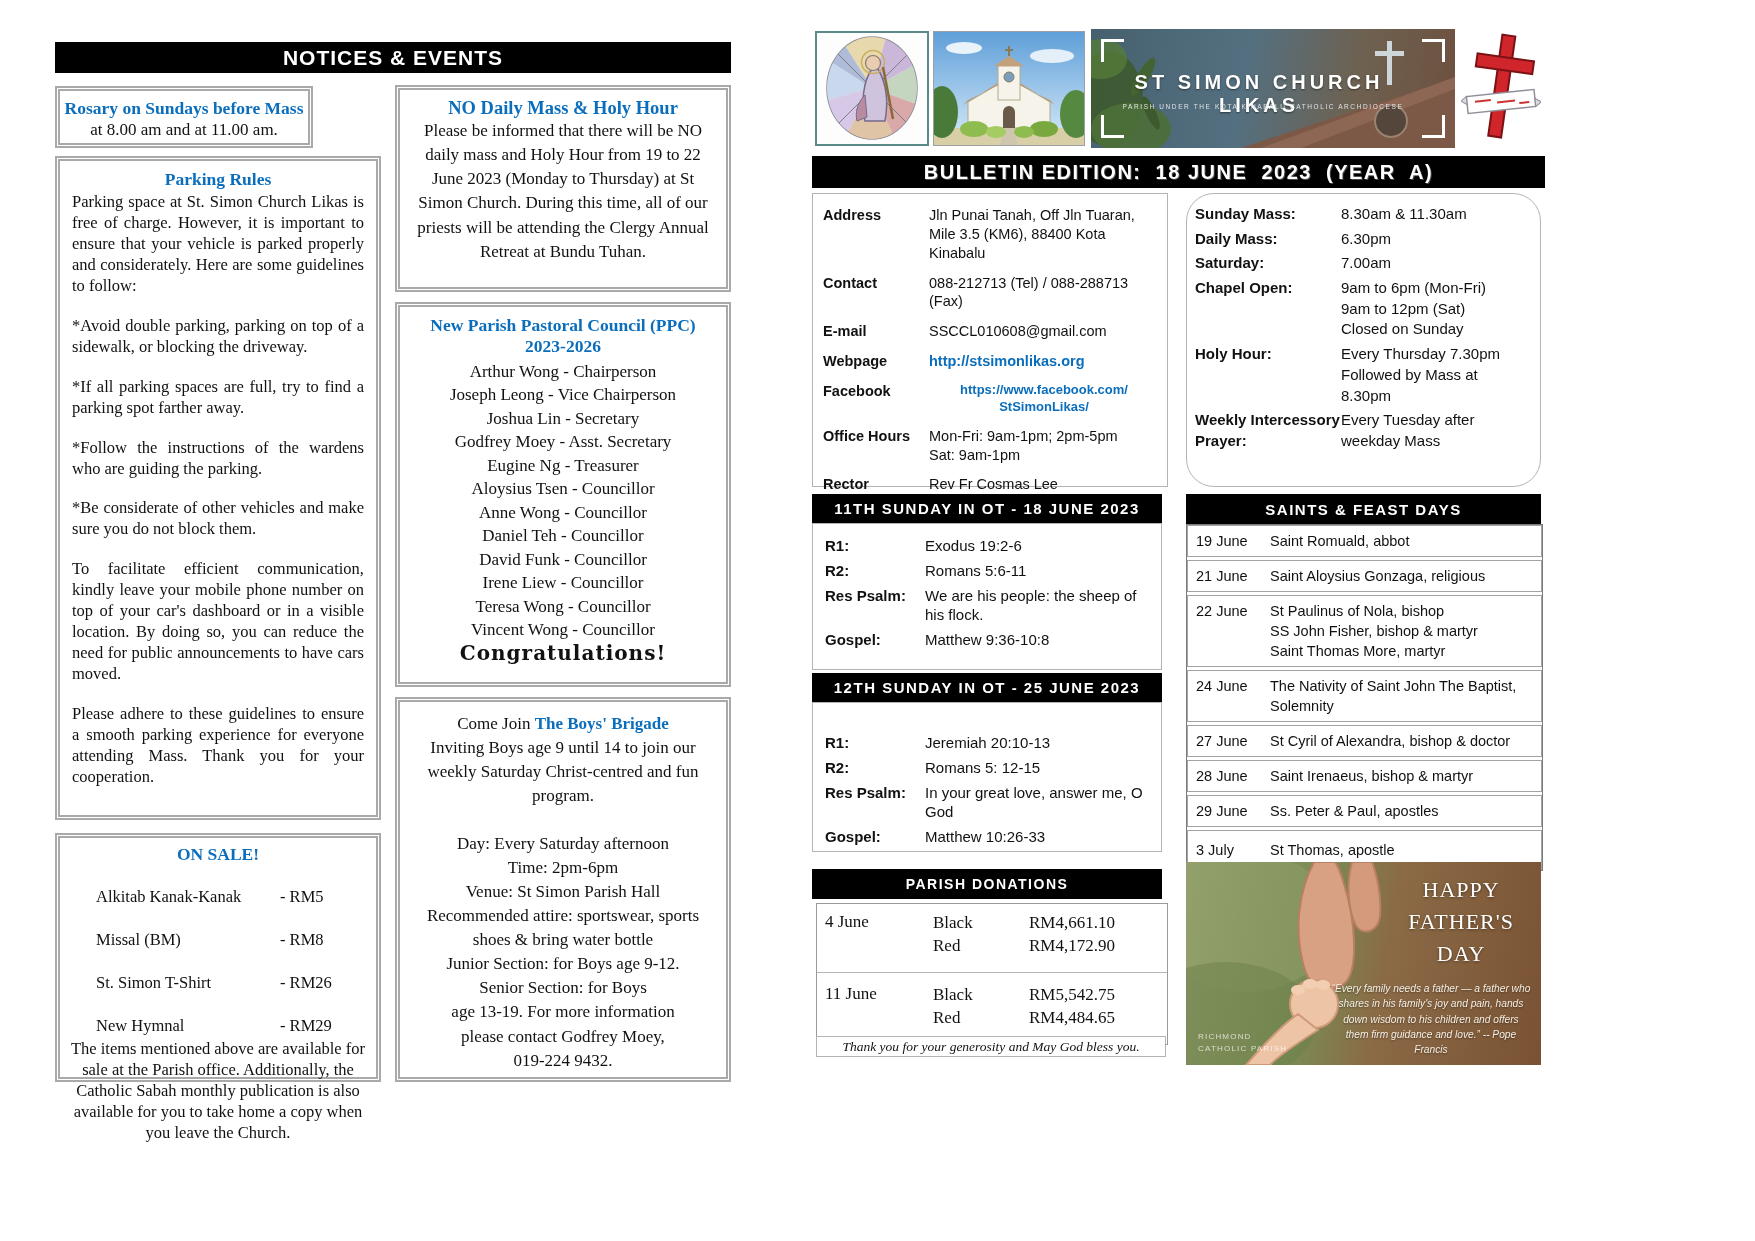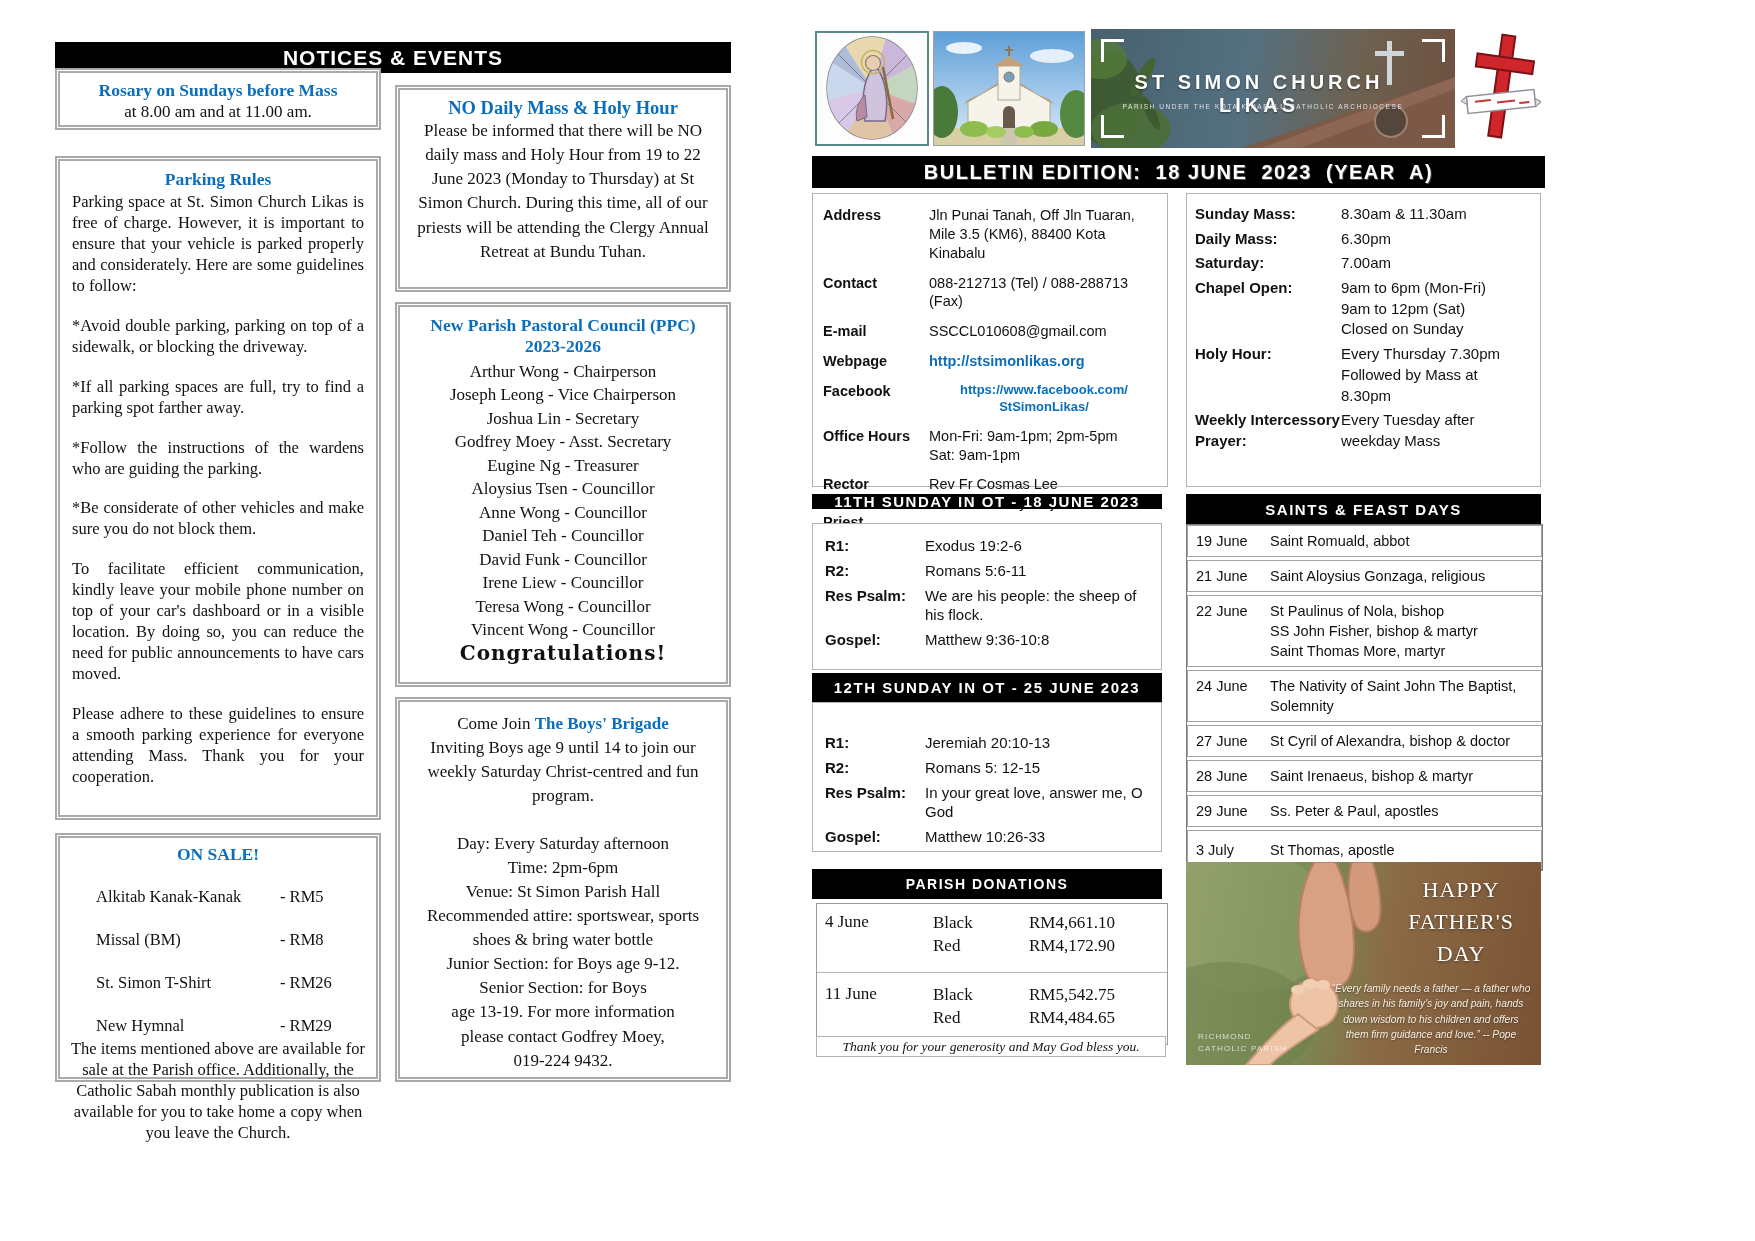--- a/index.html
+++ b/index.html
@@ -82,21 +82,21 @@
 </style>
 </head>
 <body>
 
 <div class="canvas">
 
   <div class="abs bar lp-header" style="left:55px;top:42px;width:676px;height:31px;">
     <span>NOTICES &amp; EVENTS</span>
   </div>
 
-  <div class="abs frame2" style="left:55px;top:68px;width:326px;height:62px;padding:7px 4px;">
+  <div class="abs frame2" style="left:55px;top:86px;width:258px;height:62px;padding:7px 4px;">
     <div class="box-title blue">Rosary on Sundays before Mass</div>
     <div class="center serif-body" style="font-size:17px;">at 8.00 am and at 11.00 am.</div>
   </div>
 
   <div class="abs frame2" style="left:55px;top:156px;width:326px;height:664px;padding:8px 12px;">
     <div class="box-title blue" style="margin-bottom:2px;">Parking Rules</div>
     <div class="park-body serif-body justify">
       <p>Parking space at St. Simon Church Likas is free of charge. However, it is important to ensure that your vehicle is parked properly and considerately. Here are some guidelines to follow:</p>
       <p>*Avoid double parking, parking on top of a sidewalk, or blocking the driveway.</p>
       <p>*If all parking spaces are full, try to find a parking spot farther away.</p>
@@ -298,21 +298,21 @@
     <div class="info-row" style="margin-bottom:0;">
       <span class="info-label">Rector</span>
       <span class="pre">Rev Fr Cosmas Lee</span>
     </div>
     <div class="info-row">
       <span class="info-label">Assistant Priest</span>
       <span class="pre">Rev Fr Rhobby Mojolou</span>
     </div>
   </div>
 
-  <div class="abs lbox" style="left:1186px;top:193px;width:355px;height:294px;padding:10px 6px 6px 8px;">
+  <div class="abs lbox" style="left:1186px;top:193px;width:355px;height:294px;padding:10px 6px 6px 8px;border-radius:28px;">
     <div class="mass-row">
       <span class="mass-label">Sunday Mass:</span>
       <span class="pre">8.30am &amp; 11.30am</span>
     </div>
     <div class="mass-row">
       <span class="mass-label">Daily Mass:</span>
       <span class="pre">6.30pm</span>
     </div>
     <div class="mass-row">
       <span class="mass-label">Saturday:</span>
@@ -330,21 +330,21 @@
 Followed by Mass at
 8.30pm</span>
     </div>
     <div class="mass-row">
       <span class="mass-label">Weekly Intercessory Prayer:</span>
       <span class="pre">Every Tuesday after
 weekday Mass</span>
     </div>
   </div>
 
-  <div class="abs bar sec-bar" style="left:812px;top:494px;width:350px;height:15px;">
+  <div class="abs bar sec-bar" style="left:812px;top:494px;width:350px;height:29px;">
     <span>11TH SUNDAY IN OT - 18 JUNE 2023</span>
   </div>
   <div class="abs lbox" style="left:812px;top:523px;width:350px;height:147px;padding:12px 6px 4px 12px;">
     <div class="read-row">
       <span class="read-label">R1:</span>
       <span class="pre">Exodus 19:2-6</span>
     </div>
     <div class="read-row">
       <span class="read-label">R2:</span>
       <span class="pre">Romans 5:6-11</span>

